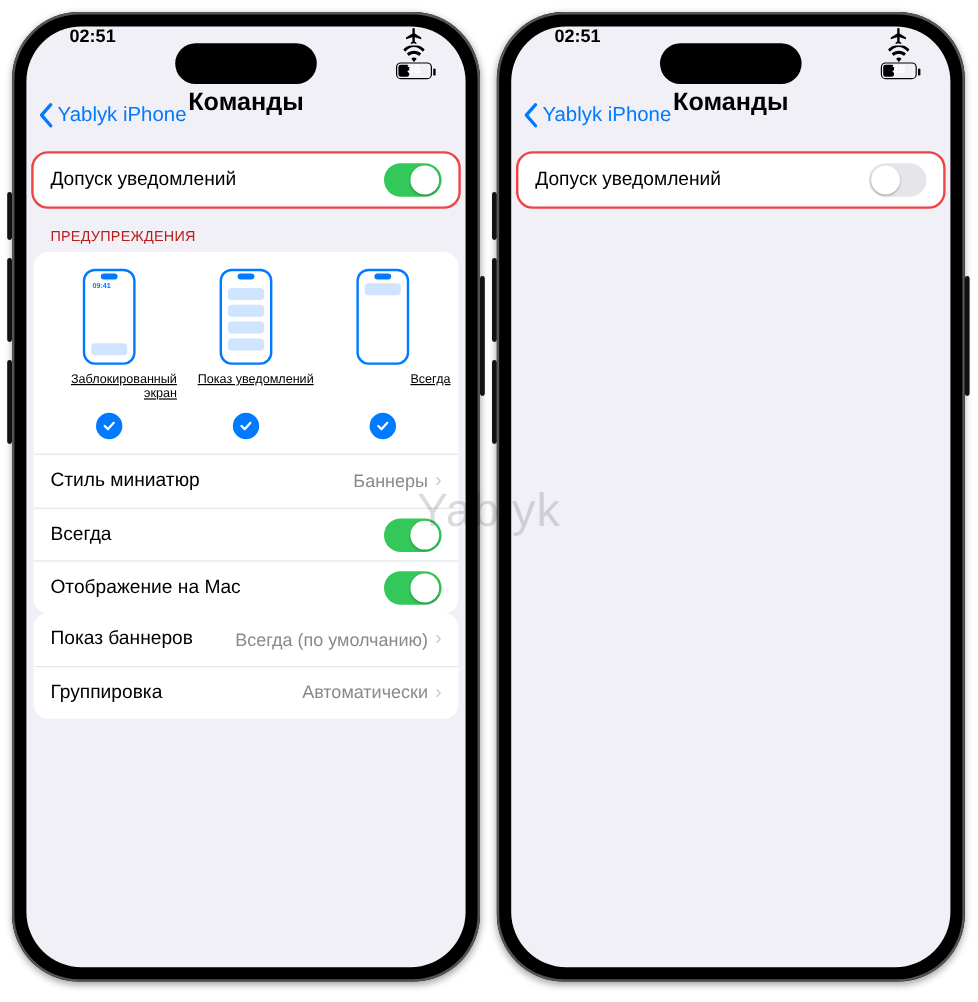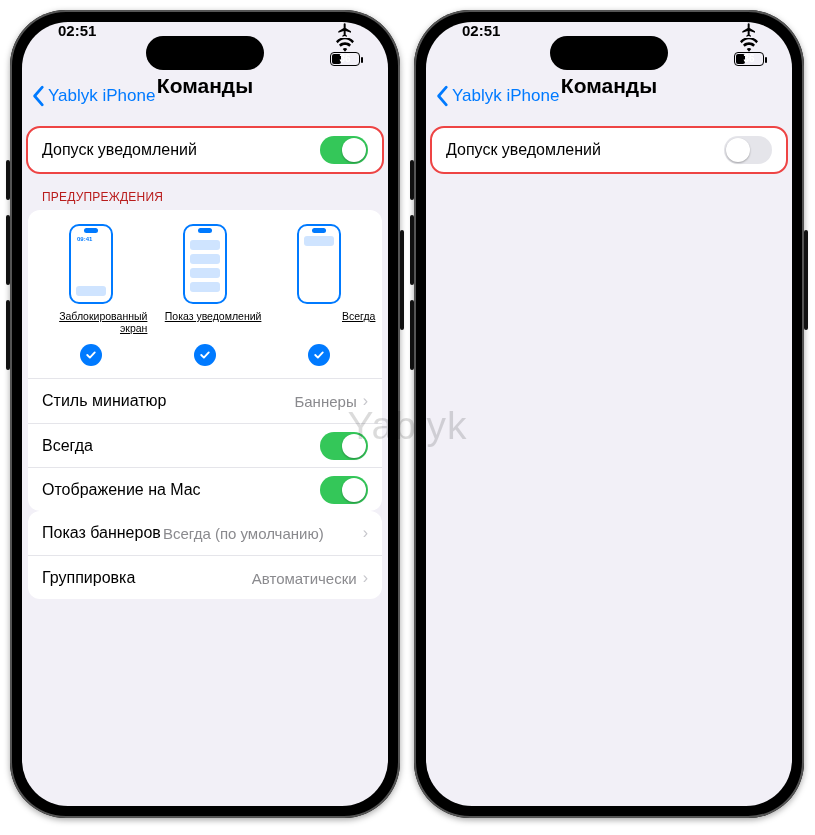--- a/index.html
+++ b/index.html
@@ -268,28 +268,28 @@
           <span>Отображение на Mac</span>
           <div class="toggle on">
               <div class="knob"></div>
             </div>
         </div>
       </div>
 
       <div class="panel">
         <div class="row">
           <span>Показ баннеров</span>
-          <span style="display:flex;align-items:flex-end;gap:33px;">
+          <span style="display:flex;align-items:flex-end;">
             <span class="value">Всегда (по умолчанию)</span>
             <span class="chev">›</span>
           </span>
         </div>
         <div class="row">
           <span>Группировка</span>
-          <span style="display:flex;align-items:flex-end;">
+          <span style="display:flex;align-items:center;">
             <span class="value">Автоматически</span>
             <span class="chev">›</span>
           </span>
         </div>
       </div>
     </div>
   </div>
 </div>
 
 <div class="phone right">

